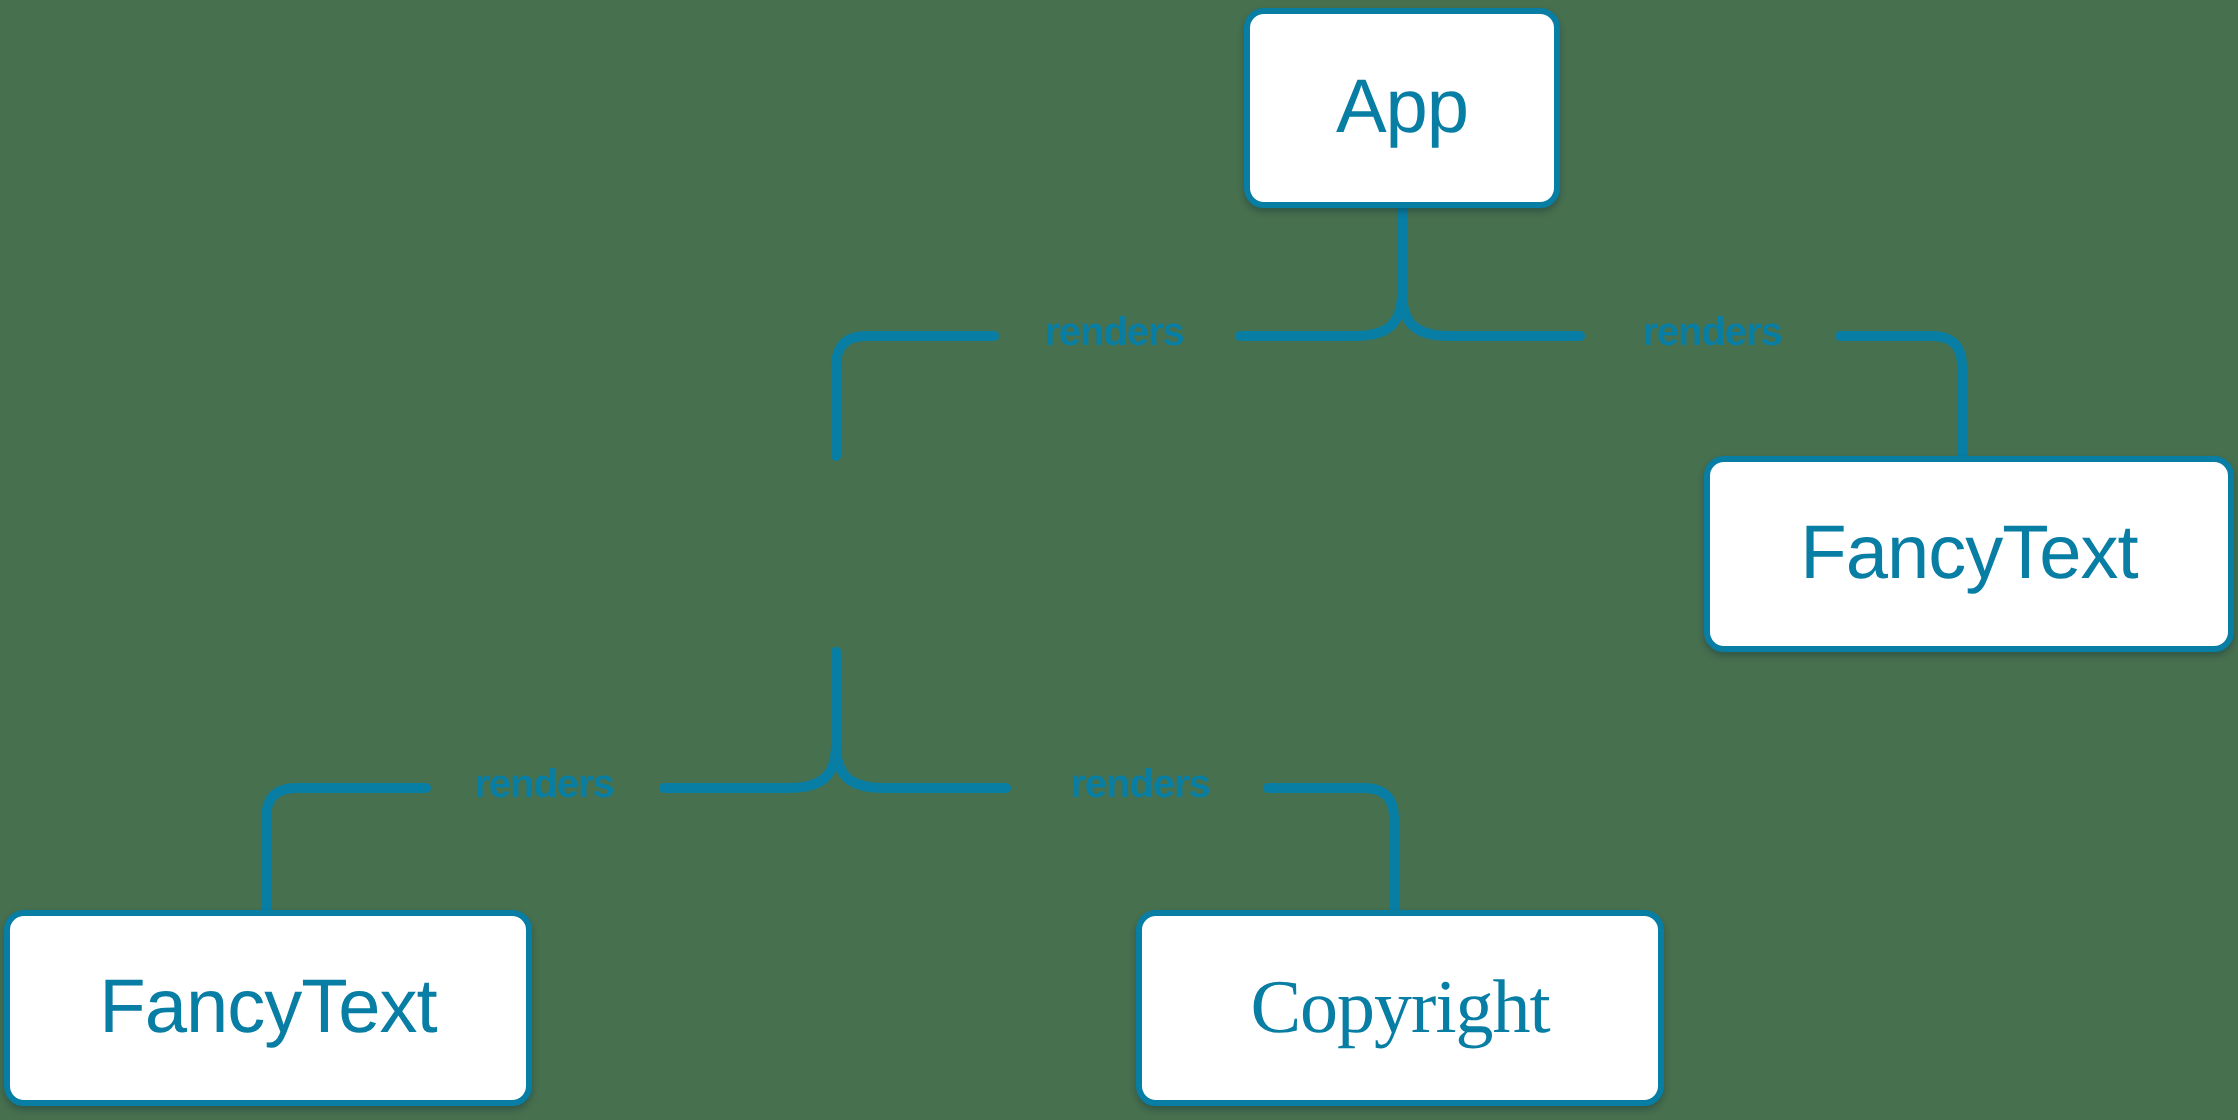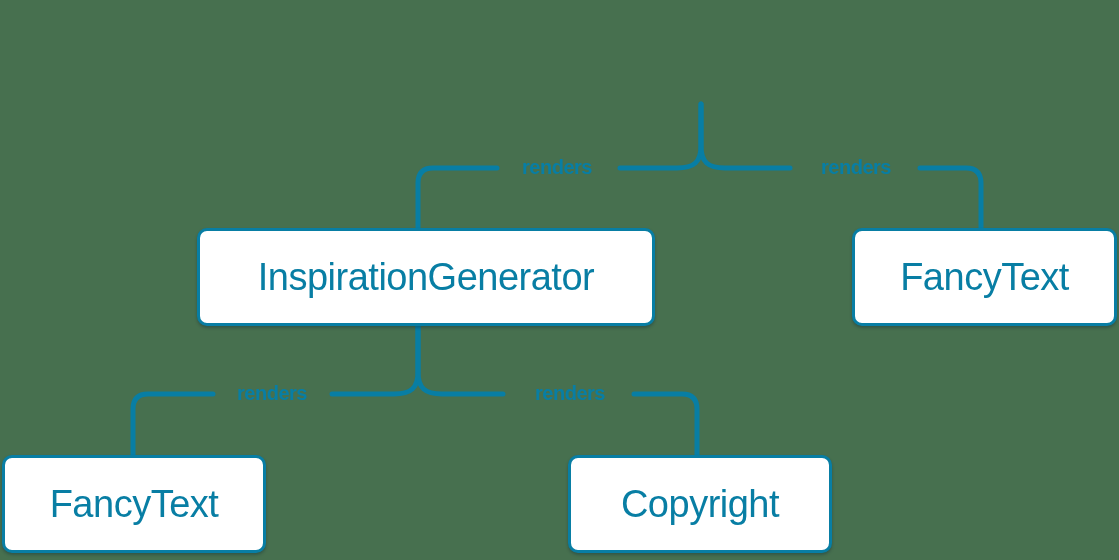--- a/index.html
+++ b/index.html
@@ -42,21 +42,21 @@
     color: var(--accent);
     font-size: 38px;
     font-weight: 500;
     letter-spacing: -0.5px;
     box-shadow: 0 2px 3px rgba(15, 40, 55, 0.35);
   }
   .node-app                  { left: 622px; top: 4px;   width: 158px; height: 100px; }
   .node-inspiration-generator{ left: 197px; top: 228px; width: 458px; height: 98px; }
   .node-fancy-text-right     { left: 852px; top: 228px; width: 265px; height: 98px; }
   .node-fancy-text-left      { left: 2px;   top: 455px; width: 264px; height: 98px; }
-  .node-copyright            { left: 568px; top: 455px; width: 264px; height: 98px; }
+  .node-copyright            { left: 568px; top: 455px; width: 264px; height: 98px; font-family: Liberation Serif, serif; }
   .edge-label {
     position: absolute;
     transform: translate(-50%, -50%);
     color: var(--accent);
     font-size: 20px;
     font-weight: 700;
     letter-spacing: -0.5px;
     white-space: nowrap;
   }
   .edge-label-1 { left: 557px; top: 167px; }
@@ -81,24 +81,24 @@
 
     <path class="edge" d="M418 326 V372 C418 388 411 394 394 394 H332"></path>
 
     <path class="edge" d="M213 394 H148 C138 394 133 399 133 409 V455"></path>
 
     <path class="edge" d="M418 326 V372 C418 388 425 394 442 394 H503"></path>
 
     <path class="edge" d="M634 394 H682 C692 394 697 399 697 409 V455"></path>
   </svg>
 
+  <div class="node node-app">
+    <span>App</span>
+  </div>
 
-  <div class="node node-inspiration-generator">
-    <span>InspirationGenerator</span>
-  </div>
 
   <div class="node node-fancy-text-right">
     <span>FancyText</span>
   </div>
 
   <div class="node node-fancy-text-left">
     <span>FancyText</span>
   </div>
 
   <div class="node node-copyright">

